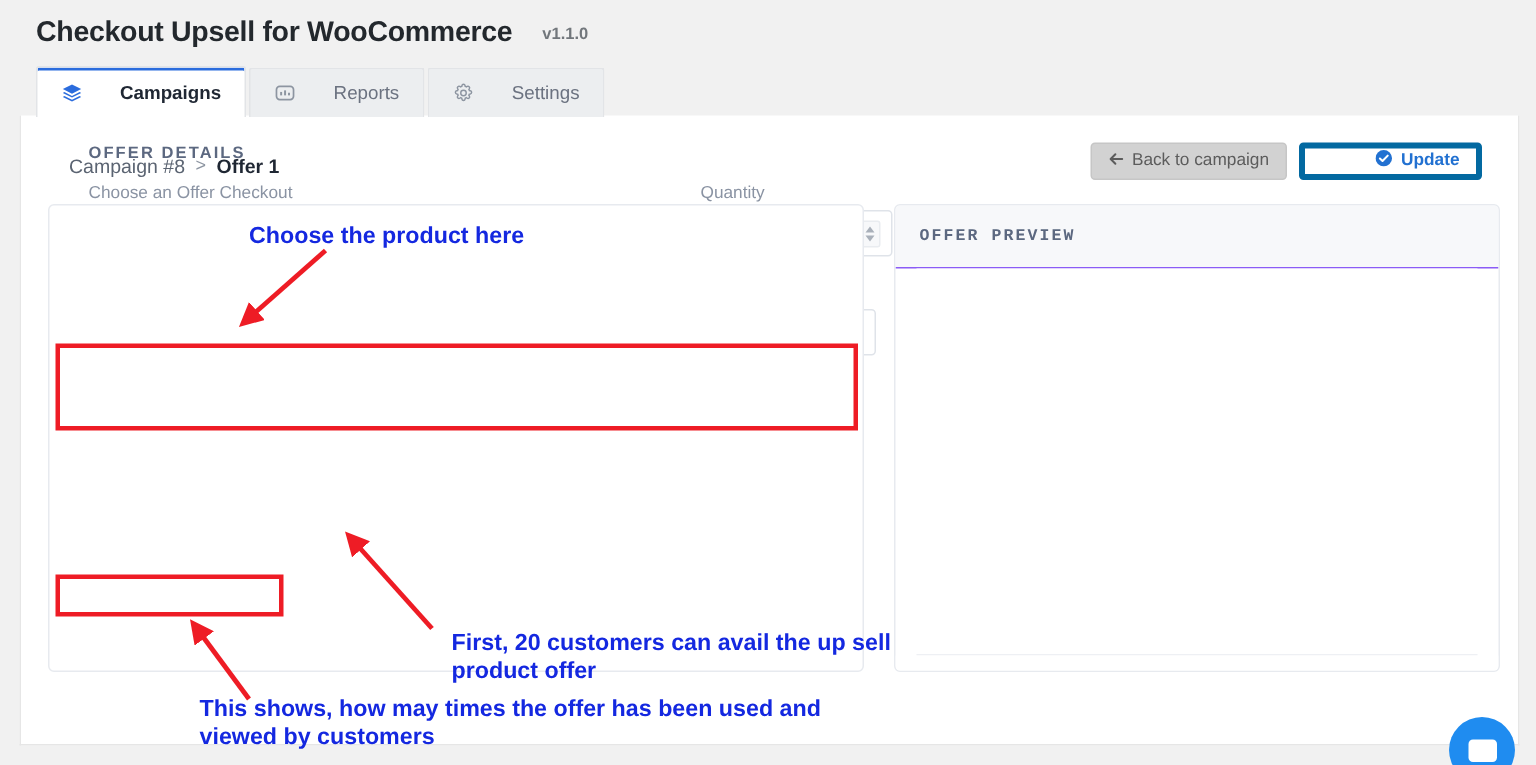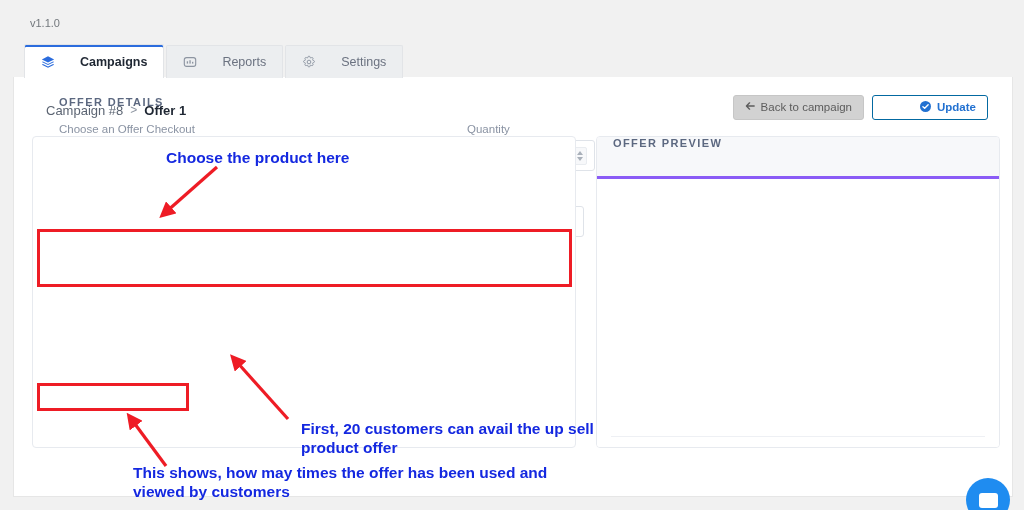--- a/index.html
+++ b/index.html
@@ -18,21 +18,21 @@
     position: absolute; left: 13px; top: 0; width: 1011px; height: 44px;
     background: #f1f1f1;
     display: flex; align-items: center;
     padding-left: 11px;
   }
   .app-title {
     font-size: 19px; font-weight: bold; color: #23282d;
     letter-spacing: -0.2px;
   }
   .app-version {
-    font-size: 11px; color: #72777c; margin-left: 6px; font-weight: normal;
+    font-size: 11px; color: #72777c; margin-left: 20px; font-weight: bold;
     position: relative; top: 1px;
   }
 
   
   .tabs {
     position: absolute; left: 24px; top: 44px;
     display: flex; align-items: flex-end; height: 34px;
     z-index: 4;
   }
   .tab {
@@ -85,41 +85,42 @@
     height: 25px; padding: 0 11px;
     font-size: 11.5px;
     border-radius: 3px;
     cursor: pointer;
     line-height: 1;
   }
   .btn-secondary {
     background: #d2d2d2; border: 1px solid #c6c6c6; color: #5c5c5c;
   }
   .btn-primary {
-    background: #ffffff; border: 1px solid #0369a1; color: #2271d1; font-weight: bold; padding-left: 47px;
+    background: #ffffff; border: 4px solid #0369a1; color: #2271d1; font-weight: bold; padding-left: 47px;
   }
 
   
   .card-left {
     position: absolute; left: 32px; top: 136px; width: 544px; height: 312px;
     background: #ffffff;
     border: 1px solid #e7eaef;
     border-radius: 4px;
   }
   .card-right {
     position: absolute; left: 596px; top: 136px; width: 404px; height: 312px;
     background: #ffffff;
     border: 1px solid #e7eaef;
     border-radius: 4px;
     overflow: hidden;
   }
   .preview-head {
     height: 42px; background: #f7f8fa;
-    display: flex; align-items: flex-start; padding-left: 16px;
-    border-bottom: 3px solid #8b5cf6;
+    display: flex; align-items: center; padding-left: 16px;
+    border-bottom: 1px solid #8b5cf6;
+    font-family: Liberation Mono, monospace;
   }
   .preview-body {
     height: 258px; background: #ffffff; margin: 0 14px;
     border-bottom: 1px solid #eef0f4;
   }
   .preview-foot { height: 11px; background: #ffffff; }
 
   .section-title {
     font-size: 11px; font-weight: bold; color: #5c6880;
     letter-spacing: 1.4px; text-transform: uppercase;
@@ -208,20 +209,21 @@
     width: 19px; height: 15px; background: #fff; border-radius: 3px;
     position: relative;
   }
 </style>
 </head>
 <body>
 
 <div id="root">
 
   <div class="app-header">
+    <span class="app-title">Checkout Upsell for WooCommerce</span>
     <span class="app-version">v1.1.0</span>
   </div>
 
   <div class="tabs">
 
     <div class="tab active">
       <span class="ticon">
         <svg width="14" height="14" viewBox="0 0 16 16">
           <path d="M8 1.5 L15 5 L8 8.5 L1 5 Z" fill="#2b6cdd"></path>
           <path d="M2.2 7.3 L1 8 L8 11.5 L15 8 L13.8 7.3 L8 10.2 Z" fill="#2b6cdd"></path>

